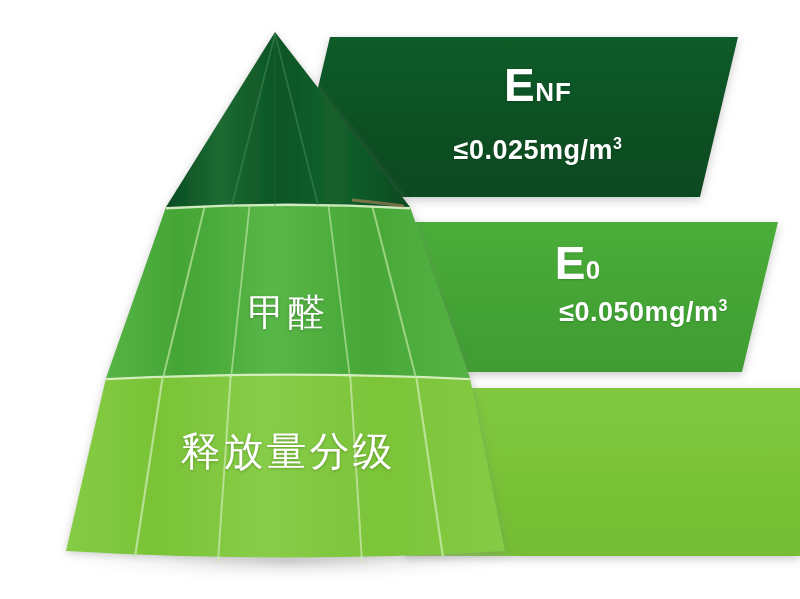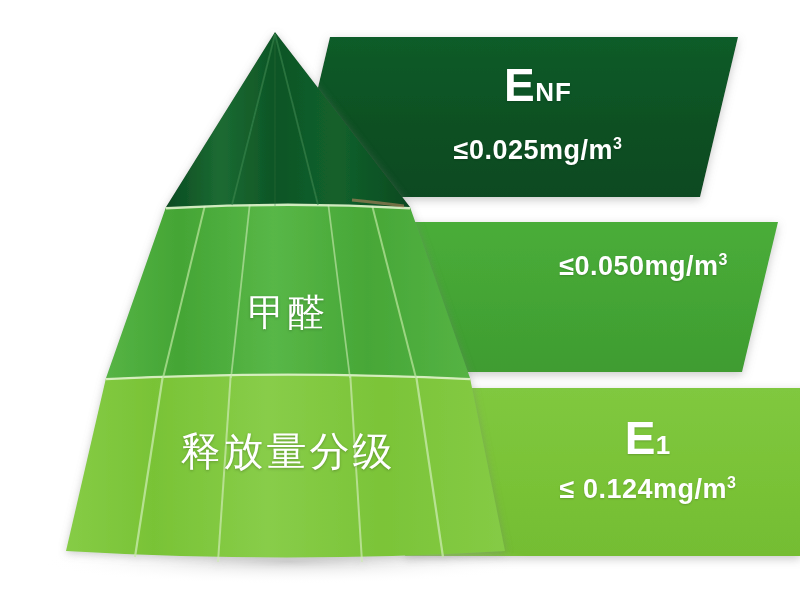--- a/index.html
+++ b/index.html
@@ -203,32 +203,27 @@
     <div class="banner-text" style="left:380px; top:62px; width:300px;">
       <div class="grade-code">
         <span class="main-e">E</span><span class="sub">NF</span>
       </div>
       <div class="grade-value" style="margin-top:28px;">
         <span>≤0.025mg/m</span><span class="sup">3</span>
       </div>
     </div>
 
     <div class="banner-text" style="left:420px; top:240px; width:300px;">
+      <div class="grade-code">
+        <span class="main-e">E</span><span class="sub">0</span>
+      </div>
       <div class="grade-value" style="margin-top:12px;text-align:right;">
         <span>≤0.050mg/m</span><span class="sup">3</span>
       </div>
     </div>
 
-    <div class="banner-text" style="left:490px; top:415px; width:300px;">
-      <div class="grade-code">
-        <span class="main-e">E</span><span class="sub">1</span>
-      </div>
-      <div class="grade-value" style="margin-top:14px;">
-        <span>≤ 0.124mg/m</span><span class="sup">3</span>
-      </div>
-    </div>
 
     <div class="pyr-text" id="pyr-label-mid" style="left:0px; top:288px; width:560px;">甲醛</div>
 
     <div class="pyr-text" id="pyr-label-bottom" style="left:0px; top:424px; width:560px;">释放量分级</div>
 
   </div>
 </div>
 
 </body></html>

